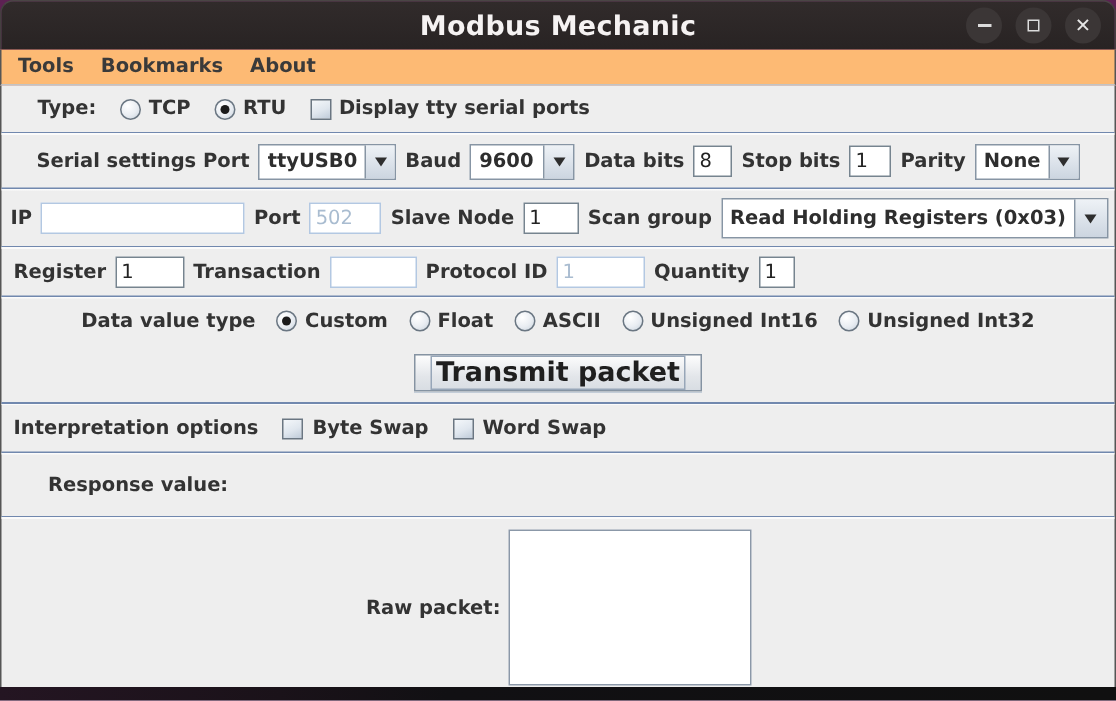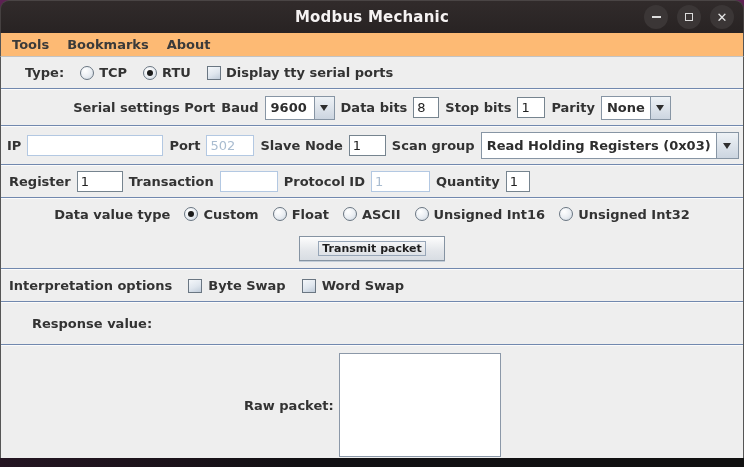--- a/index.html
+++ b/index.html
@@ -13,21 +13,21 @@
   
   .titlebar {
     height: 33px; flex: 0 0 33px;
     background: linear-gradient(#312b2b, #282323);
     border-radius: 9px 9px 0 0;
     border-left: 1px solid #454040; border-right: 1px solid #454040; border-top: 1px solid #4a4545;
     display: flex; align-items: center; position: relative;
   }
   .title-text {
     position: absolute; left: 0; right: 0; text-align: center;
-    color: #f5f2f2; font-weight: bold; font-size: 15px; letter-spacing: .2px;
+    color: #f5f2f2; font-weight: bold; font-size: 18px; letter-spacing: .2px;
   }
   .winbtns { margin-left: auto; display: flex; gap: 9px; padding-right: 9px; z-index: 2; }
   .winbtn {
     width: 24px; height: 24px; border-radius: 50%; background: #3b3636;
     display: flex; align-items: center; justify-content: center; cursor: default;
   }
   .glyph-min { width: 9px; height: 2px; background: #dcdcdc; }
   .glyph-max { width: 8px; height: 8px; border: 1.5px solid #dcdcdc; background: transparent; }
   .glyph-close { color: #e6e6e6; font-size: 13px; line-height: 1; font-weight: bold; }
 
@@ -101,21 +101,21 @@
 
   .btn {
     height: 25px; min-width: 146px; padding: 0 10px;
     border: 1px solid #8593a2;
     background: linear-gradient(#fdfdfd, #e3e6ea 60%, #d8dde3);
     box-shadow: 0 1px 0 #c3cdd8;
     display: inline-flex; align-items: center; justify-content: center;
     font-family: "DejaVu Sans", sans-serif;
   }
   .btn .btn-label {
-    font-weight: bold; font-size: 11px; color: #1f1f1f;
+    font-weight: bold; font-size: 18px; color: #1f1f1f;
     border: 1px solid #97a6b8; padding: 0 3px;
   }
   .rawpacket {
     width: 162px; height: 104px; resize: none;
     border: 1px solid #8b98a8; background: #ffffff; outline: none;
     font-family: "DejaVu Sans", sans-serif; font-size: 12px;
   }
 
   
   .bottom-strip {
@@ -164,20 +164,26 @@
       <span class="grp">
         <span class="cb"></span>
         <span class="lbl">Display tty serial ports</span>
       </span>
     </div>
 
     <div class="sep"></div>
 
     <div class="row row-serial">
       <span class="lbl">Serial settings Port</span>
+      <span class="combo">
+        <span class="val" style="min-width:62px">ttyUSB0</span>
+        <span class="arrow-btn">
+            <span class="tri"></span>
+          </span>
+      </span>
       <span class="lbl">Baud</span>
       <span class="combo">
         <span class="val" style="min-width:48px">9600</span>
         <span class="arrow-btn">
             <span class="tri"></span>
           </span>
       </span>
       <span class="lbl">Data bits</span>
       <input class="tf" style="width: 26px;" value="8">
       <span class="lbl">Stop bits</span>

